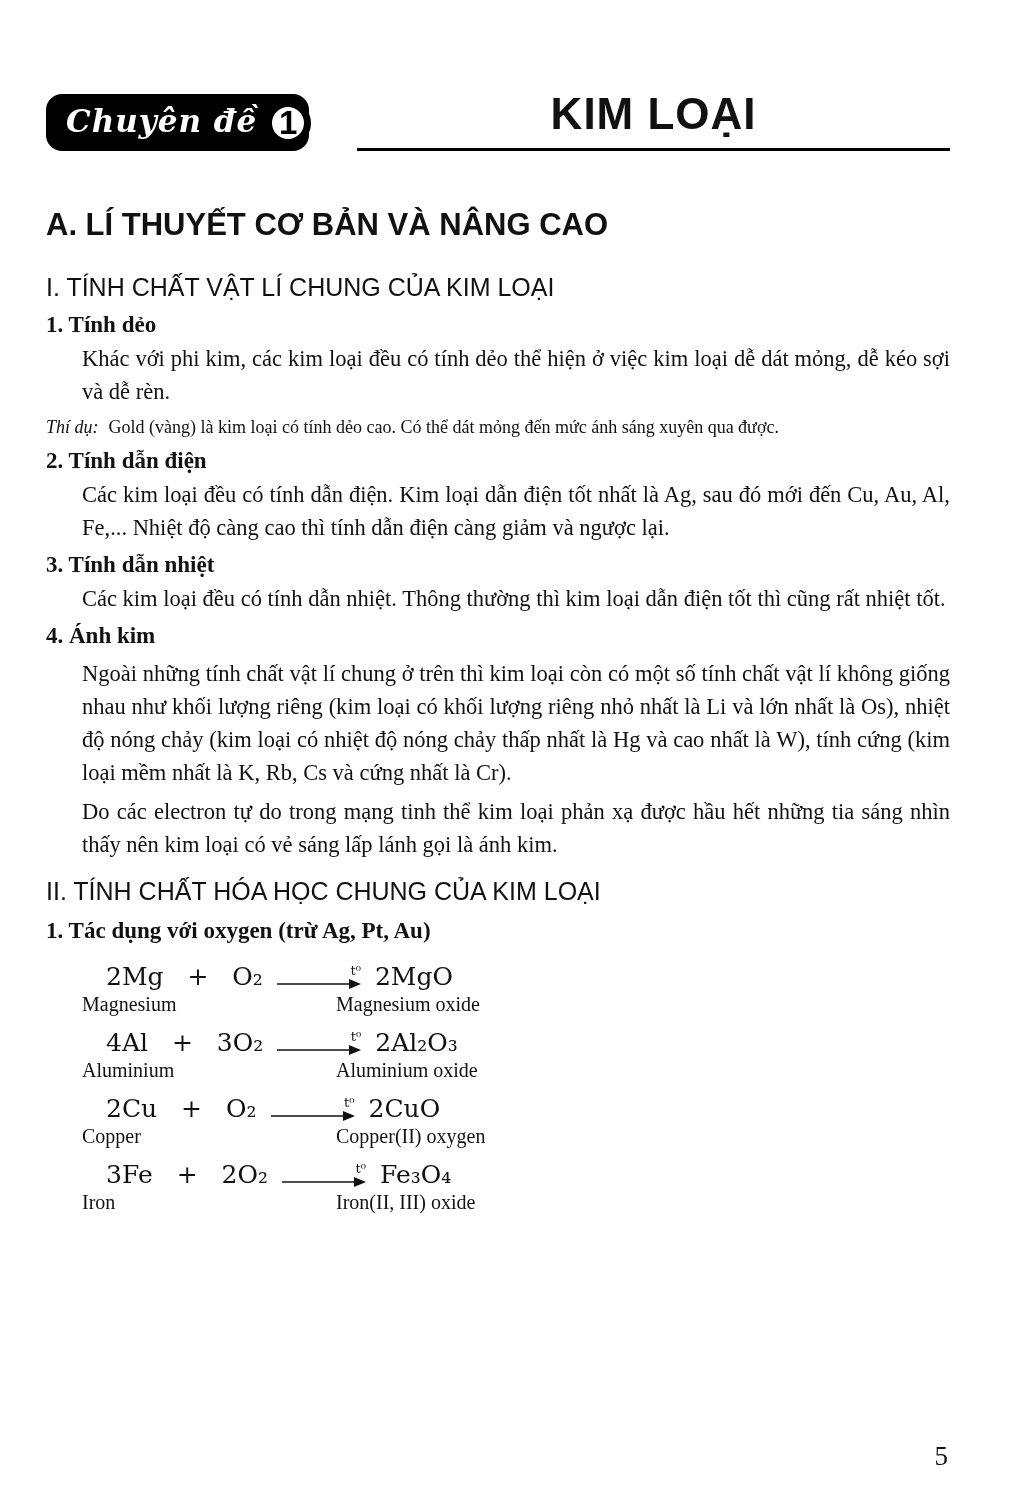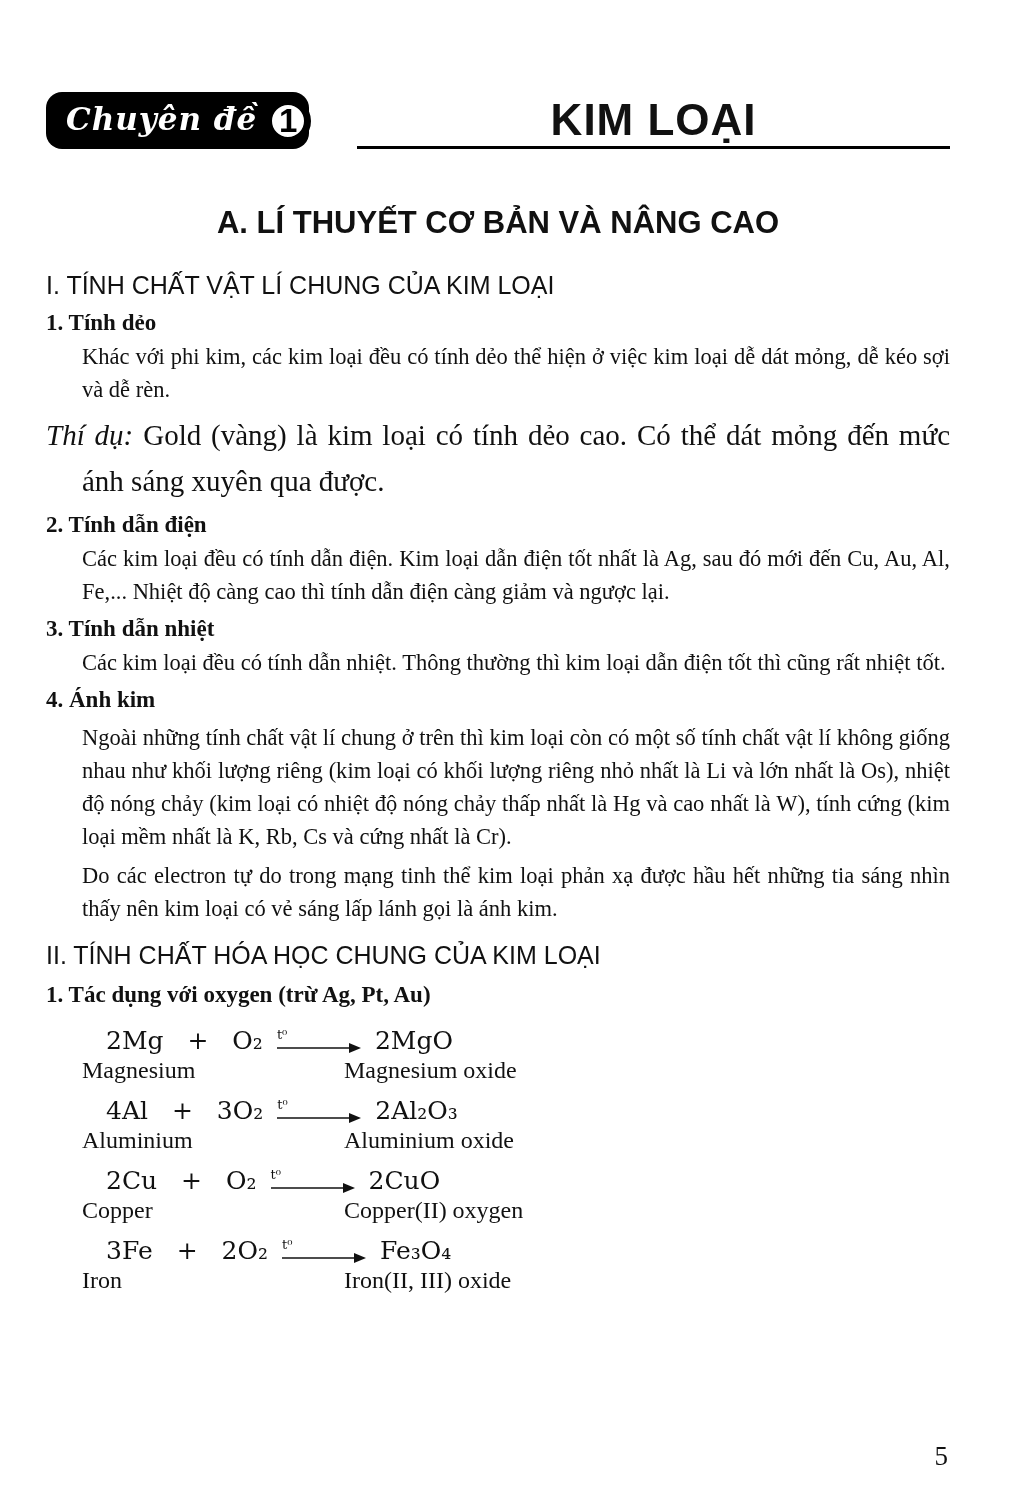--- a/index.html
+++ b/index.html
@@ -55,36 +55,35 @@
     font-weight: bold;
     font-size: 33px;
     color: #000000;
     position: relative;
     z-index: 2;
   }
   .title-wrap {
     flex: 1 1 auto;
     margin-left: 46px;
     border-bottom: 3px solid #000000;
-    padding-bottom: 4px;
+    padding-bottom: 12px;
     text-align: center;
   }
   .doc-title {
     font-family: "Liberation Sans", "DejaVu Sans", sans-serif;
     font-weight: bold;
     font-size: 44px;
     line-height: 1;
     letter-spacing: 1px;
     margin: 0;
     display: inline-block;
   }
 
   
   .main-heading {
-    text-align: center;
     font-family: "Liberation Sans", "DejaVu Sans", sans-serif;
     font-weight: bold;
     font-size: 31px;
     margin: 56px 0 30px 0;
   }
   .sec-heading {
     font-family: "Liberation Sans", "DejaVu Sans", sans-serif;
     font-weight: normal;
     font-size: 25px;
     margin: 16px 0 10px 0;
@@ -106,22 +105,22 @@
     padding-left: 36px;
     text-align: justify;
     font-size: 22.5px;
     line-height: 33px;
   }
   .example-p {
     margin: 2px 0 6px 0;
     padding-left: 36px;
     text-indent: -36px;
     text-align: justify;
-    font-size: 29px;
-    line-height: 46px;
+    font-size: 18px;
+    line-height: 26px;
   }
   .example-label {
     font-style: italic;
     margin-right: 10px;
   }
   .closing-p {
     margin-top: 8px;
   }
 
   
@@ -130,33 +129,32 @@
     display: flex;
     align-items: center;
     margin: 2px 0 2px 60px;
     font-size: 25px;
     font-family: "DejaVu Serif", "Liberation Serif", serif;
   }
   .eq-lhs { word-spacing: 16px; }
   .eq-arrow {
     display: inline-flex;
     flex-direction: column;
-    align-items: flex-start;
+    align-items: flex-end;
     margin: 0 14px;
   }
   .eq-cond {
     font-size: 13px;
     line-height: 1;
     margin-bottom: 1px;
   }
   .eq-names {
     display: flex;
     margin: 0 0 12px 36px;
-    font-size: 24px;
-    gap: 8px;
+    font-size: 20px;
   }
   .eq-name-l { width: 254px; }
 
   
   .page-number {
     position: absolute;
     right: 64px;
     bottom: 28px;
     font-size: 27px;
   }

